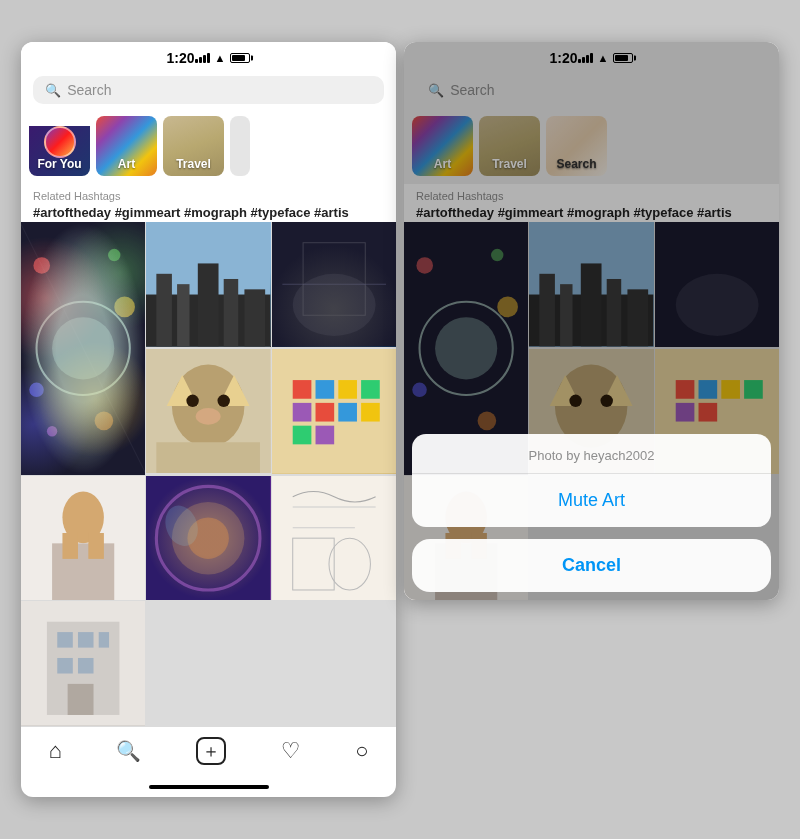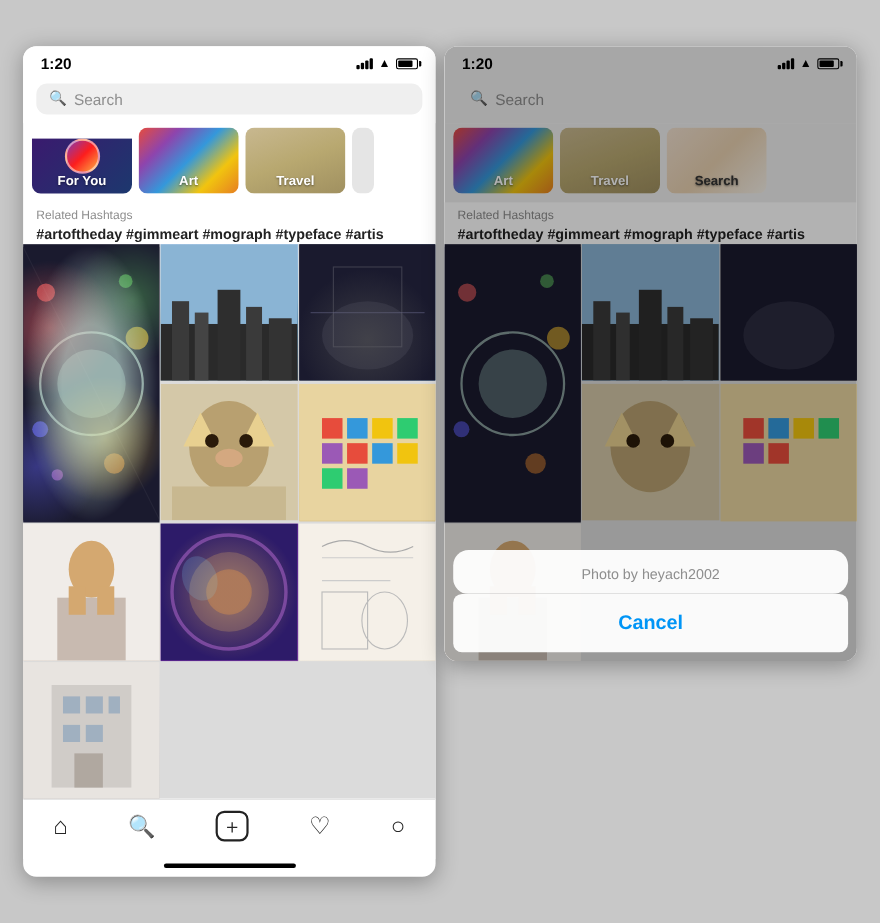--- a/index.html
+++ b/index.html
@@ -19,21 +19,21 @@
     .phone-screen {
       width: 375px;
       background: #fff;
       border-radius: 12px;
       overflow: hidden;
       box-shadow: 0 4px 20px rgba(0,0,0,0.3);
     }
     
     .status-bar {
       display: flex;
-      justify-content: space-between;
+      justify-content: center;
       align-items: center;
       padding: 8px 16px 4px;
       font-size: 12px;
       font-weight: 600;
       background: #fff;
     }
     .status-time { font-size: 14px; font-weight: 700; }
     .status-icons { display: flex; gap: 5px; align-items: center; }
     .signal-bars { display: flex; gap: 1px; align-items: flex-end; }
     .signal-bar { background: #000; width: 3px; border-radius: 1px; }
@@ -73,21 +73,21 @@
       padding: 4px 8px 8px;
       overflow-x: auto;
       scrollbar-width: none;
     }
     .categories::-webkit-scrollbar { display: none; }
     .category-chip {
       position: relative;
       border-radius: 8px;
       overflow: hidden;
       flex-shrink: 0;
-      width: 91px;
+      width: 61px;
       height: 60px;
     }
     .category-chip .chip-bg {
       width: 100%; height: 100%;
       object-fit: cover;
     }
     .category-chip .chip-label {
       position: absolute;
       bottom: 5px;
       left: 0; right: 0;
@@ -200,21 +200,21 @@
       justify-content: flex-end;
     }
     .action-sheet {
       background: transparent;
       padding: 8px;
     }
     .action-sheet-card {
       background: rgba(255,255,255,0.95);
       border-radius: 14px;
       overflow: hidden;
-      margin-bottom: 0;
+      margin-bottom: 12px;
     }
     .action-sheet-title {
       text-align: center;
       padding: 14px 16px 10px;
       color: #8e8e8e;
       font-size: 13px;
       border-bottom: 1px solid rgba(0,0,0,0.1);
     }
     .action-sheet-button {
       display: block;
@@ -223,21 +223,21 @@
       text-align: center;
       background: none;
       border: none;
       cursor: pointer;
       font-size: 18px;
       color: #0095f6;
       font-weight: 400;
     }
     .action-sheet-button.cancel {
       background: rgba(255,255,255,0.95);
-      border-radius: 8px;
+      border-radius: 18px;
       font-weight: 600;
     }
     .screen-relative { position: relative; }
   </style>
 </head>
 <body>
 
 <div class="screens-wrapper">
 
   <div class="phone-screen">
@@ -516,19 +516,20 @@
           <rect x="40" y="55" width="15" height="25" fill="#d4a870"></rect>
           <rect x="65" y="55" width="15" height="25" fill="#d4a870"></rect>
         </svg>
       </div>
     </div>
 
     <div class="action-sheet-overlay">
       <div class="action-sheet">
         <div class="action-sheet-card">
           <div class="action-sheet-title">Photo by heyach2002</div>
+          <button class="action-sheet-button">Mute Art</button>
         </div>
         <button class="action-sheet-button cancel">Cancel</button>
       </div>
     </div>
   </div>
 
 </div>
 
 </body></html>

